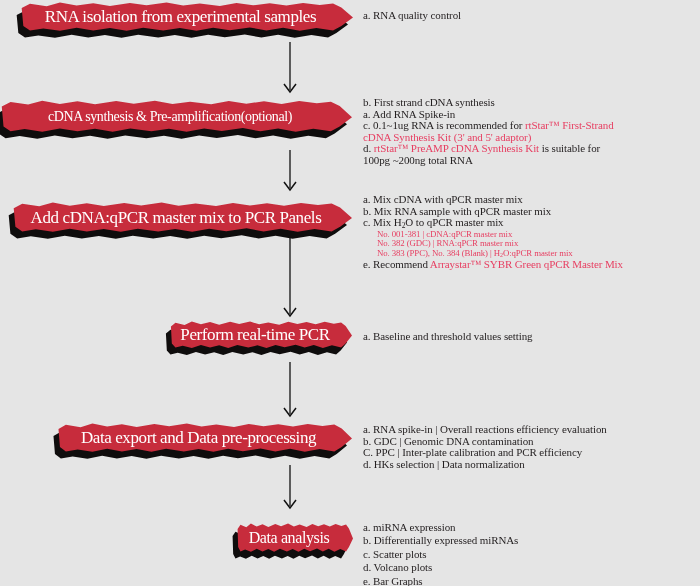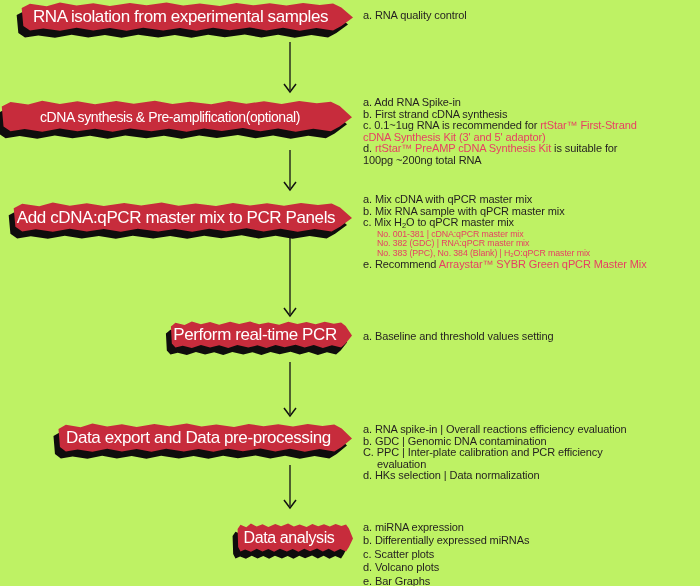--- a/index.html
+++ b/index.html
@@ -1,17 +1,17 @@
 <!DOCTYPE html>
 <html><head>
 <meta charset="utf-8">
 <style>
   html,body{margin:0;padding:0;background:#fff;}
-  .canvas{position:relative;width:700px;height:586px;background:#bef264;overflow:hidden;
-          font-family:Liberation Sans, sans-serif;-webkit-font-smoothing:antialiased;}
+  .canvas{position:relative;width:700px;height:586px;background:#e5e5e5;overflow:hidden;
+          font-family:Liberation Serif, serif;-webkit-font-smoothing:antialiased;}
 
   
   .banner{position:absolute;
     --jag:polygon(0.5% 20%, 3% 6%, 8% 14%, 12% 2%, 17% 12%, 22% 4%, 27% 13%, 33% 3%,
       38% 11%, 44% 2%, 49% 12%, 54% 5%, 60% 13%, 65% 3%, 70% 11%, 75% 4%, 80% 12%,
       85% 3%, 90% 10%, 94% 5%, 96.5% 18%, 100% 52%, 96.5% 80%, 94% 95%, 89% 87%,
       84% 96%, 79% 86%, 74% 95%, 69% 85%, 63% 94%, 58% 86%, 53% 96%, 48% 87%,
       43% 95%, 37% 86%, 32% 96%, 27% 87%, 22% 95%, 17% 86%, 12% 96%, 7% 88%,
       3% 95%, 1% 80%);}
   .banner .shadow{position:absolute;inset:0;background:#0f0d0d;clip-path:var(--jag);
@@ -127,22 +127,22 @@
     <svg width="16" height="45" viewBox="0 0 16 45">
       <line x1="8" y1="0" x2="8" y2="41" stroke="#111" stroke-width="1.3"></line>
       <polyline points="2,35 8,43 14,35" fill="none" stroke="#111" stroke-width="1.5"></polyline>
     </svg>
   </div>
 
   <div class="note-block n1">
       <div class="note-line"><span>a. RNA quality control</span></div>
     </div>
   <div class="note-block n2">
+      <div class="note-line"><span>b. First strand cDNA synthesis</span></div>
       <div class="note-line"><span>a. Add RNA Spike-in</span></div>
-      <div class="note-line"><span>b. First strand cDNA synthesis</span></div>
       <div class="note-line"><span>c. 0.1~1ug RNA is recommended for </span><span class="red">rtStar™ First-Strand</span></div>
       <div class="note-line"><span class="red">cDNA Synthesis Kit (3' and 5' adaptor)</span></div>
       <div class="note-line"><span>d. </span><span class="red">rtStar™ PreAMP cDNA Synthesis Kit</span><span> is suitable for</span></div>
       <div class="note-line"><span>100pg ~200ng total RNA</span></div>
     </div>
   <div class="note-block n3">
       <div class="note-line"><span>a. Mix cDNA with qPCR master mix</span></div>
       <div class="note-line"><span>b. Mix RNA sample with qPCR master mix</span></div>
       <div class="note-line"><span>c. Mix H</span><sub>2</sub><span>O to qPCR master mix</span></div>
       <div class="note-line small indent"><span class="red">No. 001-381 | cDNA:qPCR master mix</span></div>
@@ -150,21 +150,20 @@
       <div class="note-line small indent"><span class="red">No. 383 (PPC), No. 384 (Blank) | H</span><sub class="red">2</sub><span class="red">O:qPCR master mix</span></div>
       <div class="note-line"><span>e. Recommend </span><span class="red">Arraystar™ SYBR Green qPCR Master Mix</span></div>
     </div>
   <div class="note-block n4">
       <div class="note-line"><span>a. Baseline and threshold values setting</span></div>
     </div>
   <div class="note-block n5">
       <div class="note-line"><span>a. RNA spike-in | Overall reactions efficiency evaluation</span></div>
       <div class="note-line"><span>b. GDC | Genomic DNA contamination</span></div>
       <div class="note-line"><span>C. PPC | Inter-plate calibration and PCR efficiency</span></div>
-      <div class="note-line indent"><span>evaluation</span></div>
       <div class="note-line"><span>d. HKs selection | Data normalization</span></div>
     </div>
   <div class="note-block n6">
       <div class="note-line"><span>a. miRNA expression</span></div>
       <div class="note-line"><span>b. Differentially expressed miRNAs</span></div>
       <div class="note-line"><span>c. Scatter plots</span></div>
       <div class="note-line"><span>d. Volcano plots</span></div>
       <div class="note-line"><span>e. Bar Graphs</span></div>
     </div>
 

